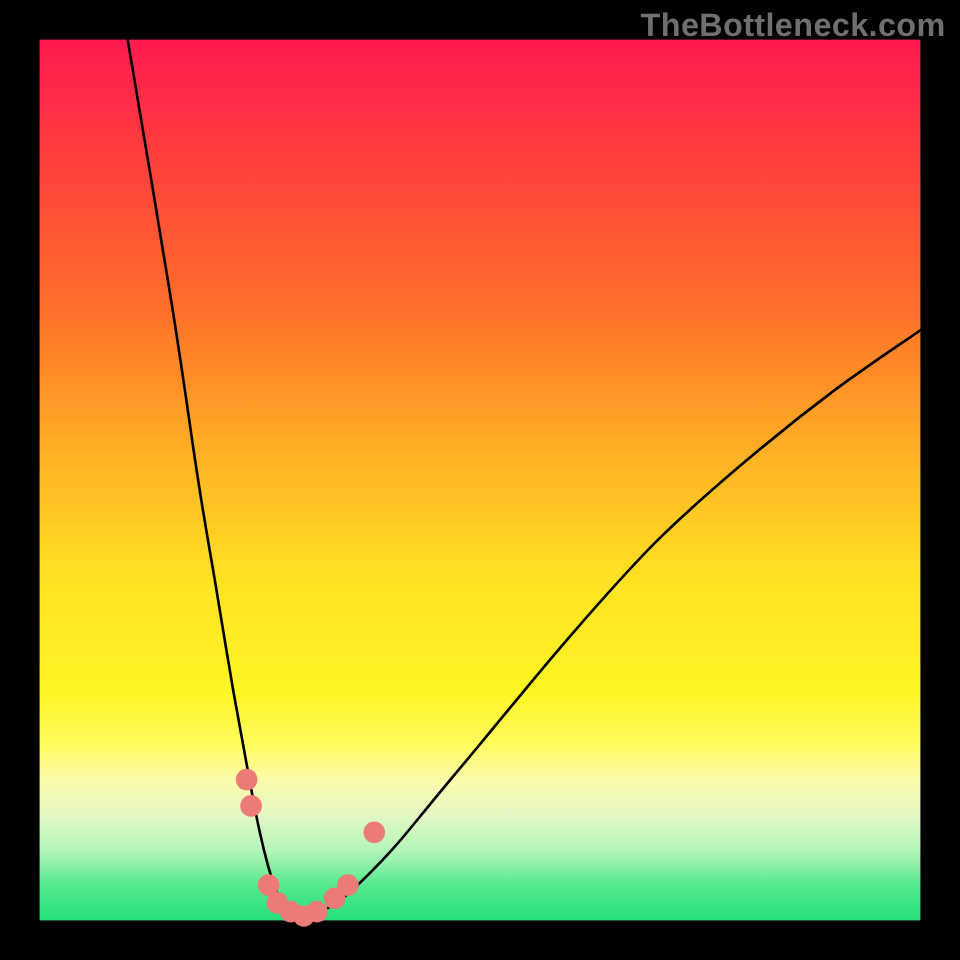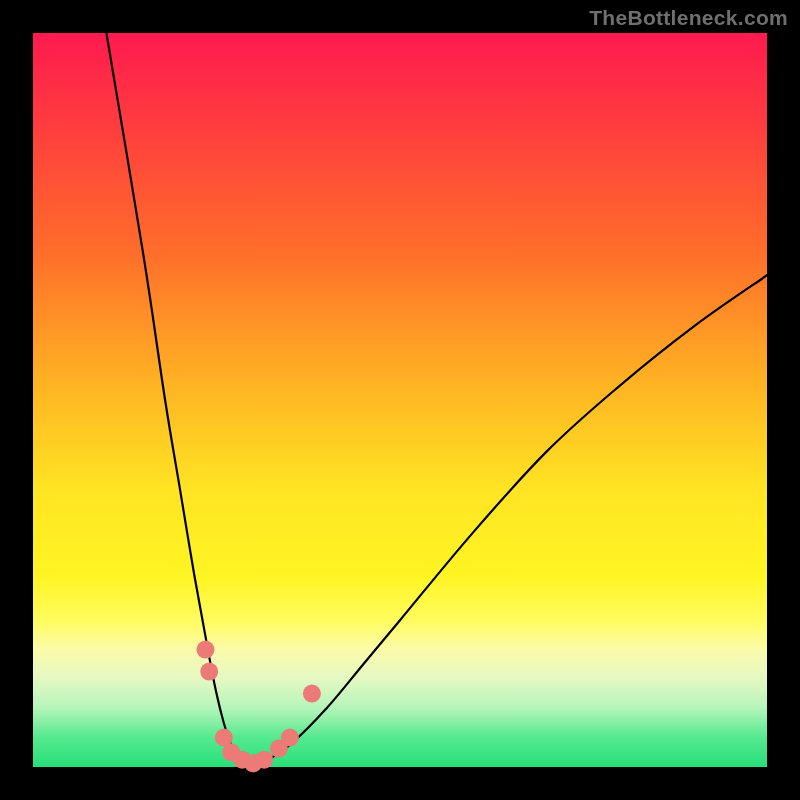--- a/index.html
+++ b/index.html
@@ -31,21 +31,21 @@
       #b4f5b9 92%,
       #55e98e 96%,
       #26e07a 100%
     );
   }
   .attribution {
     position: absolute;
     top: 6px;
     right: 12px;
     color: #6f6f6f;
-    font-size: 21px;
+    font-size: 27px;
     font-weight: 600;
     letter-spacing: 0.3px;
   }
   svg.curve {
     position: absolute;
     left: 33px;
     top: 33px;
     width: 734px;
     height: 734px;
     overflow: visible;

